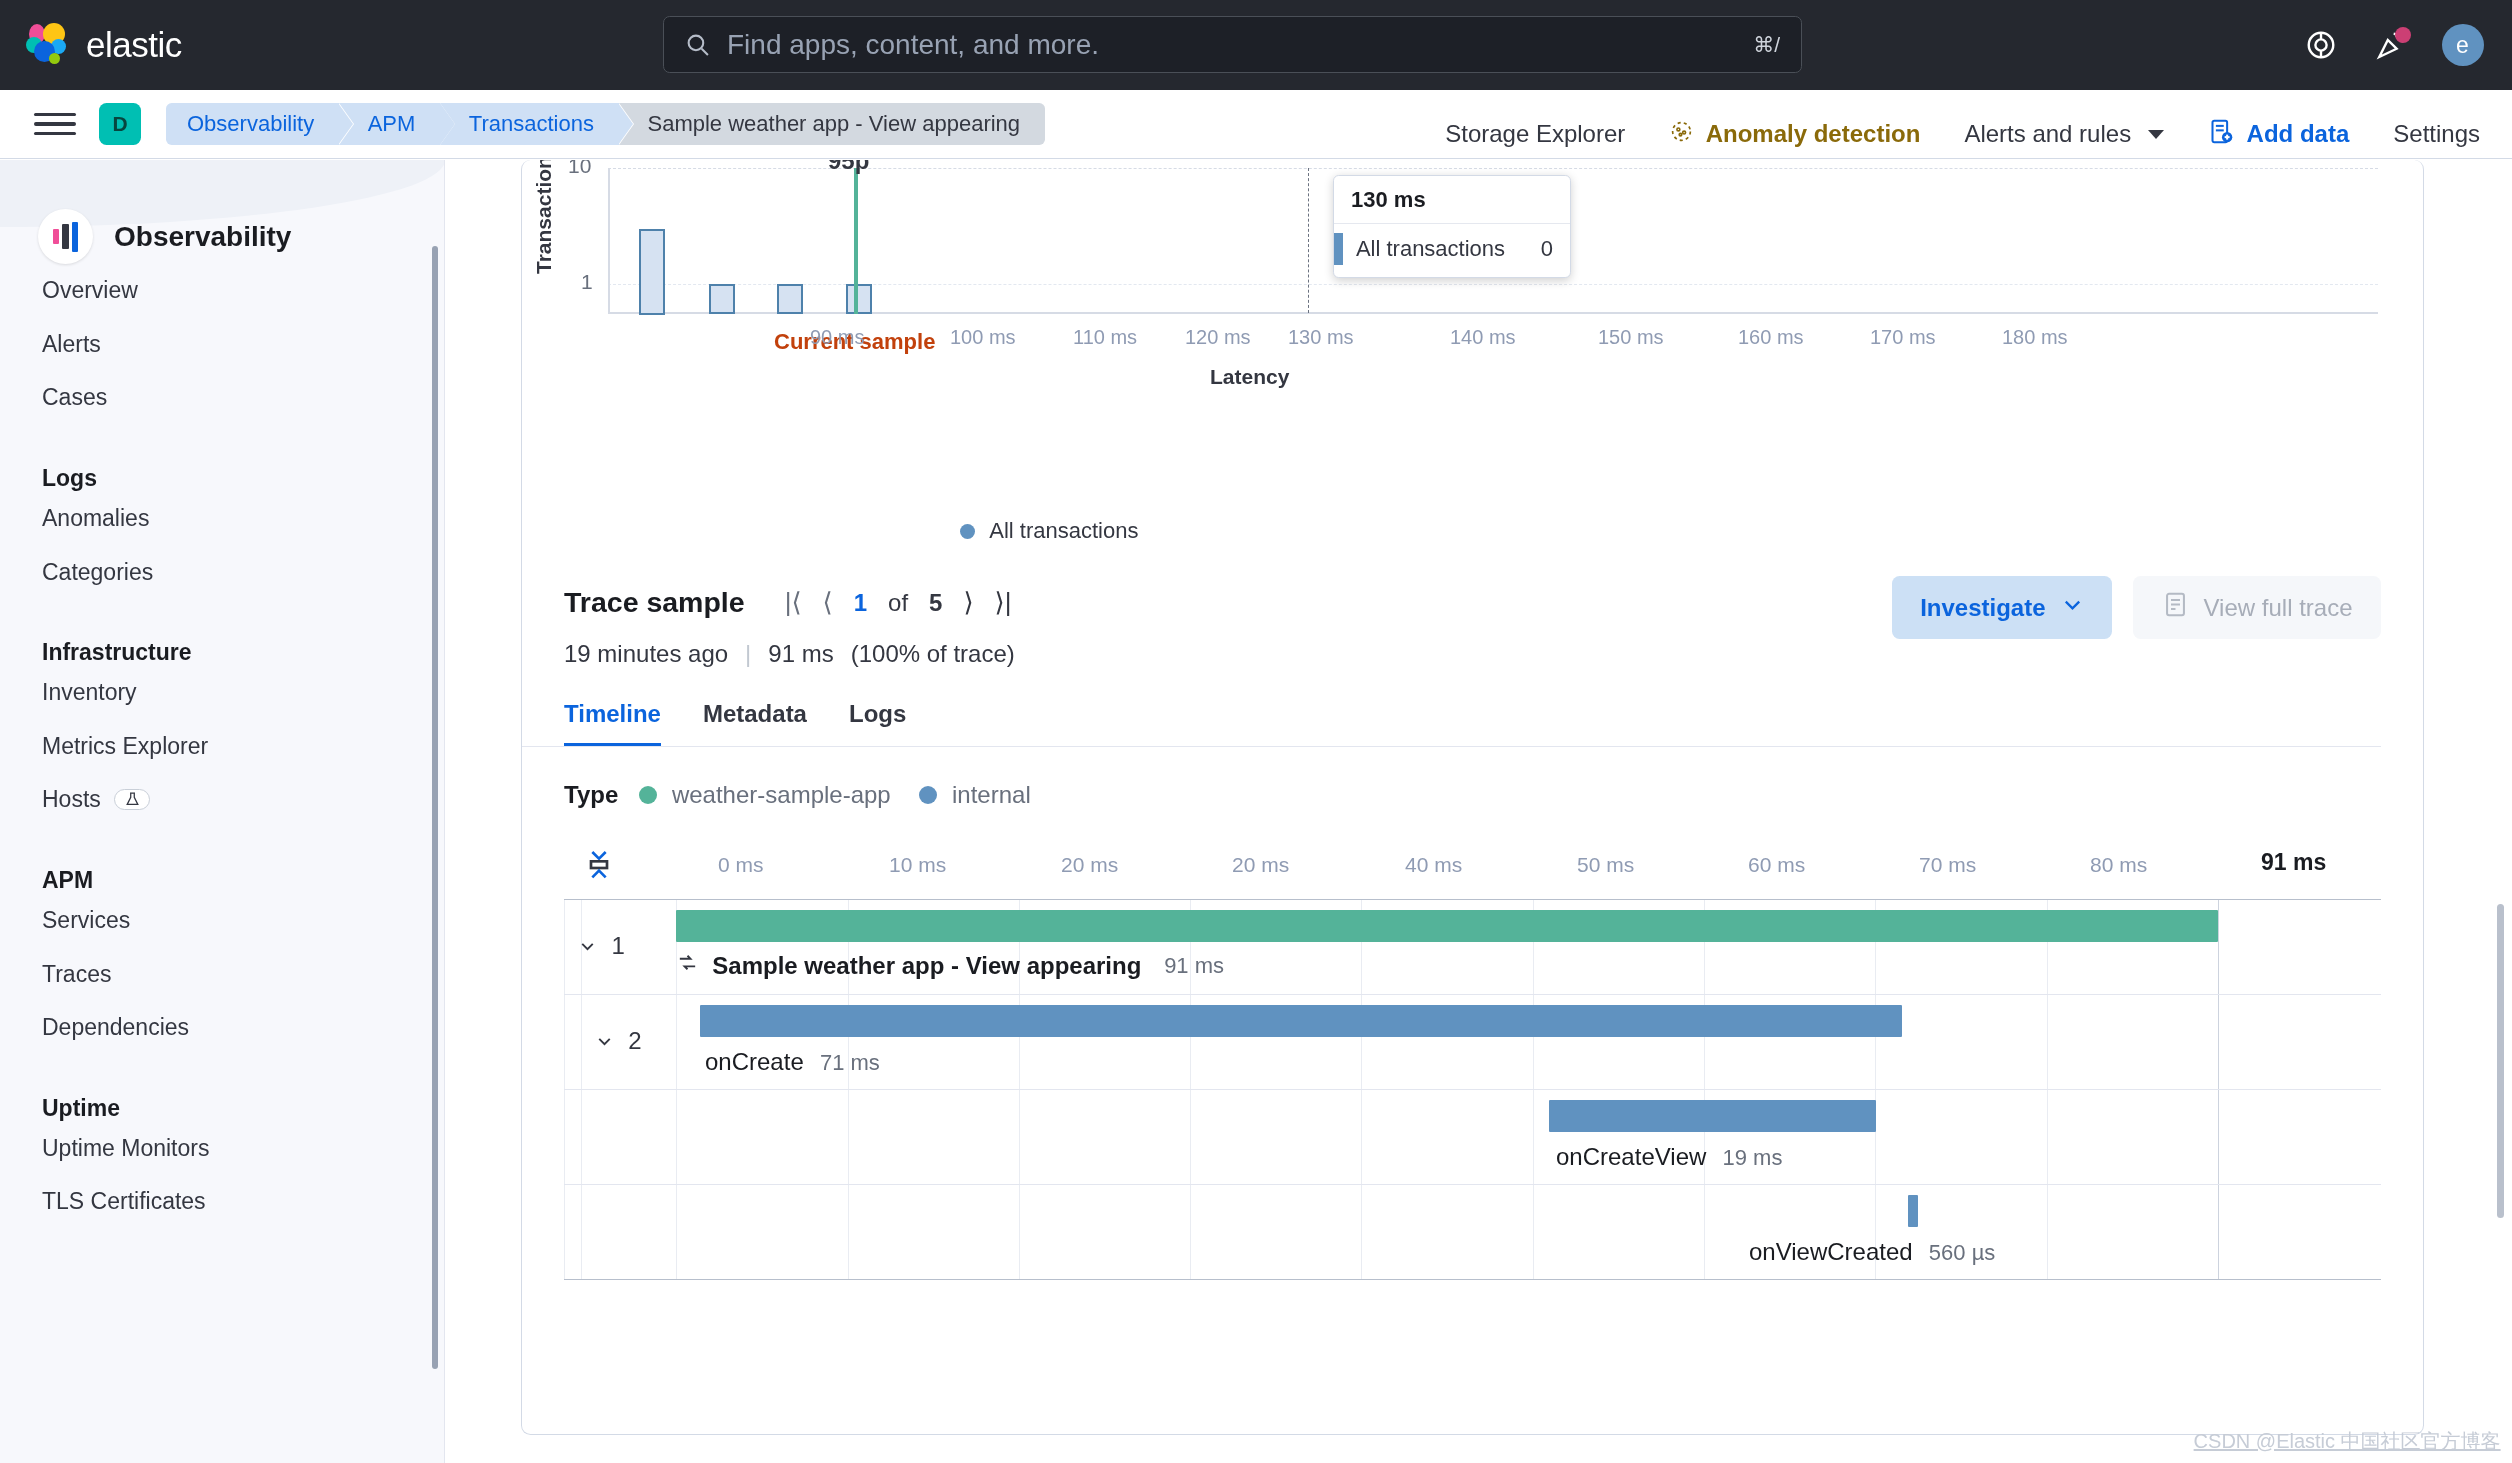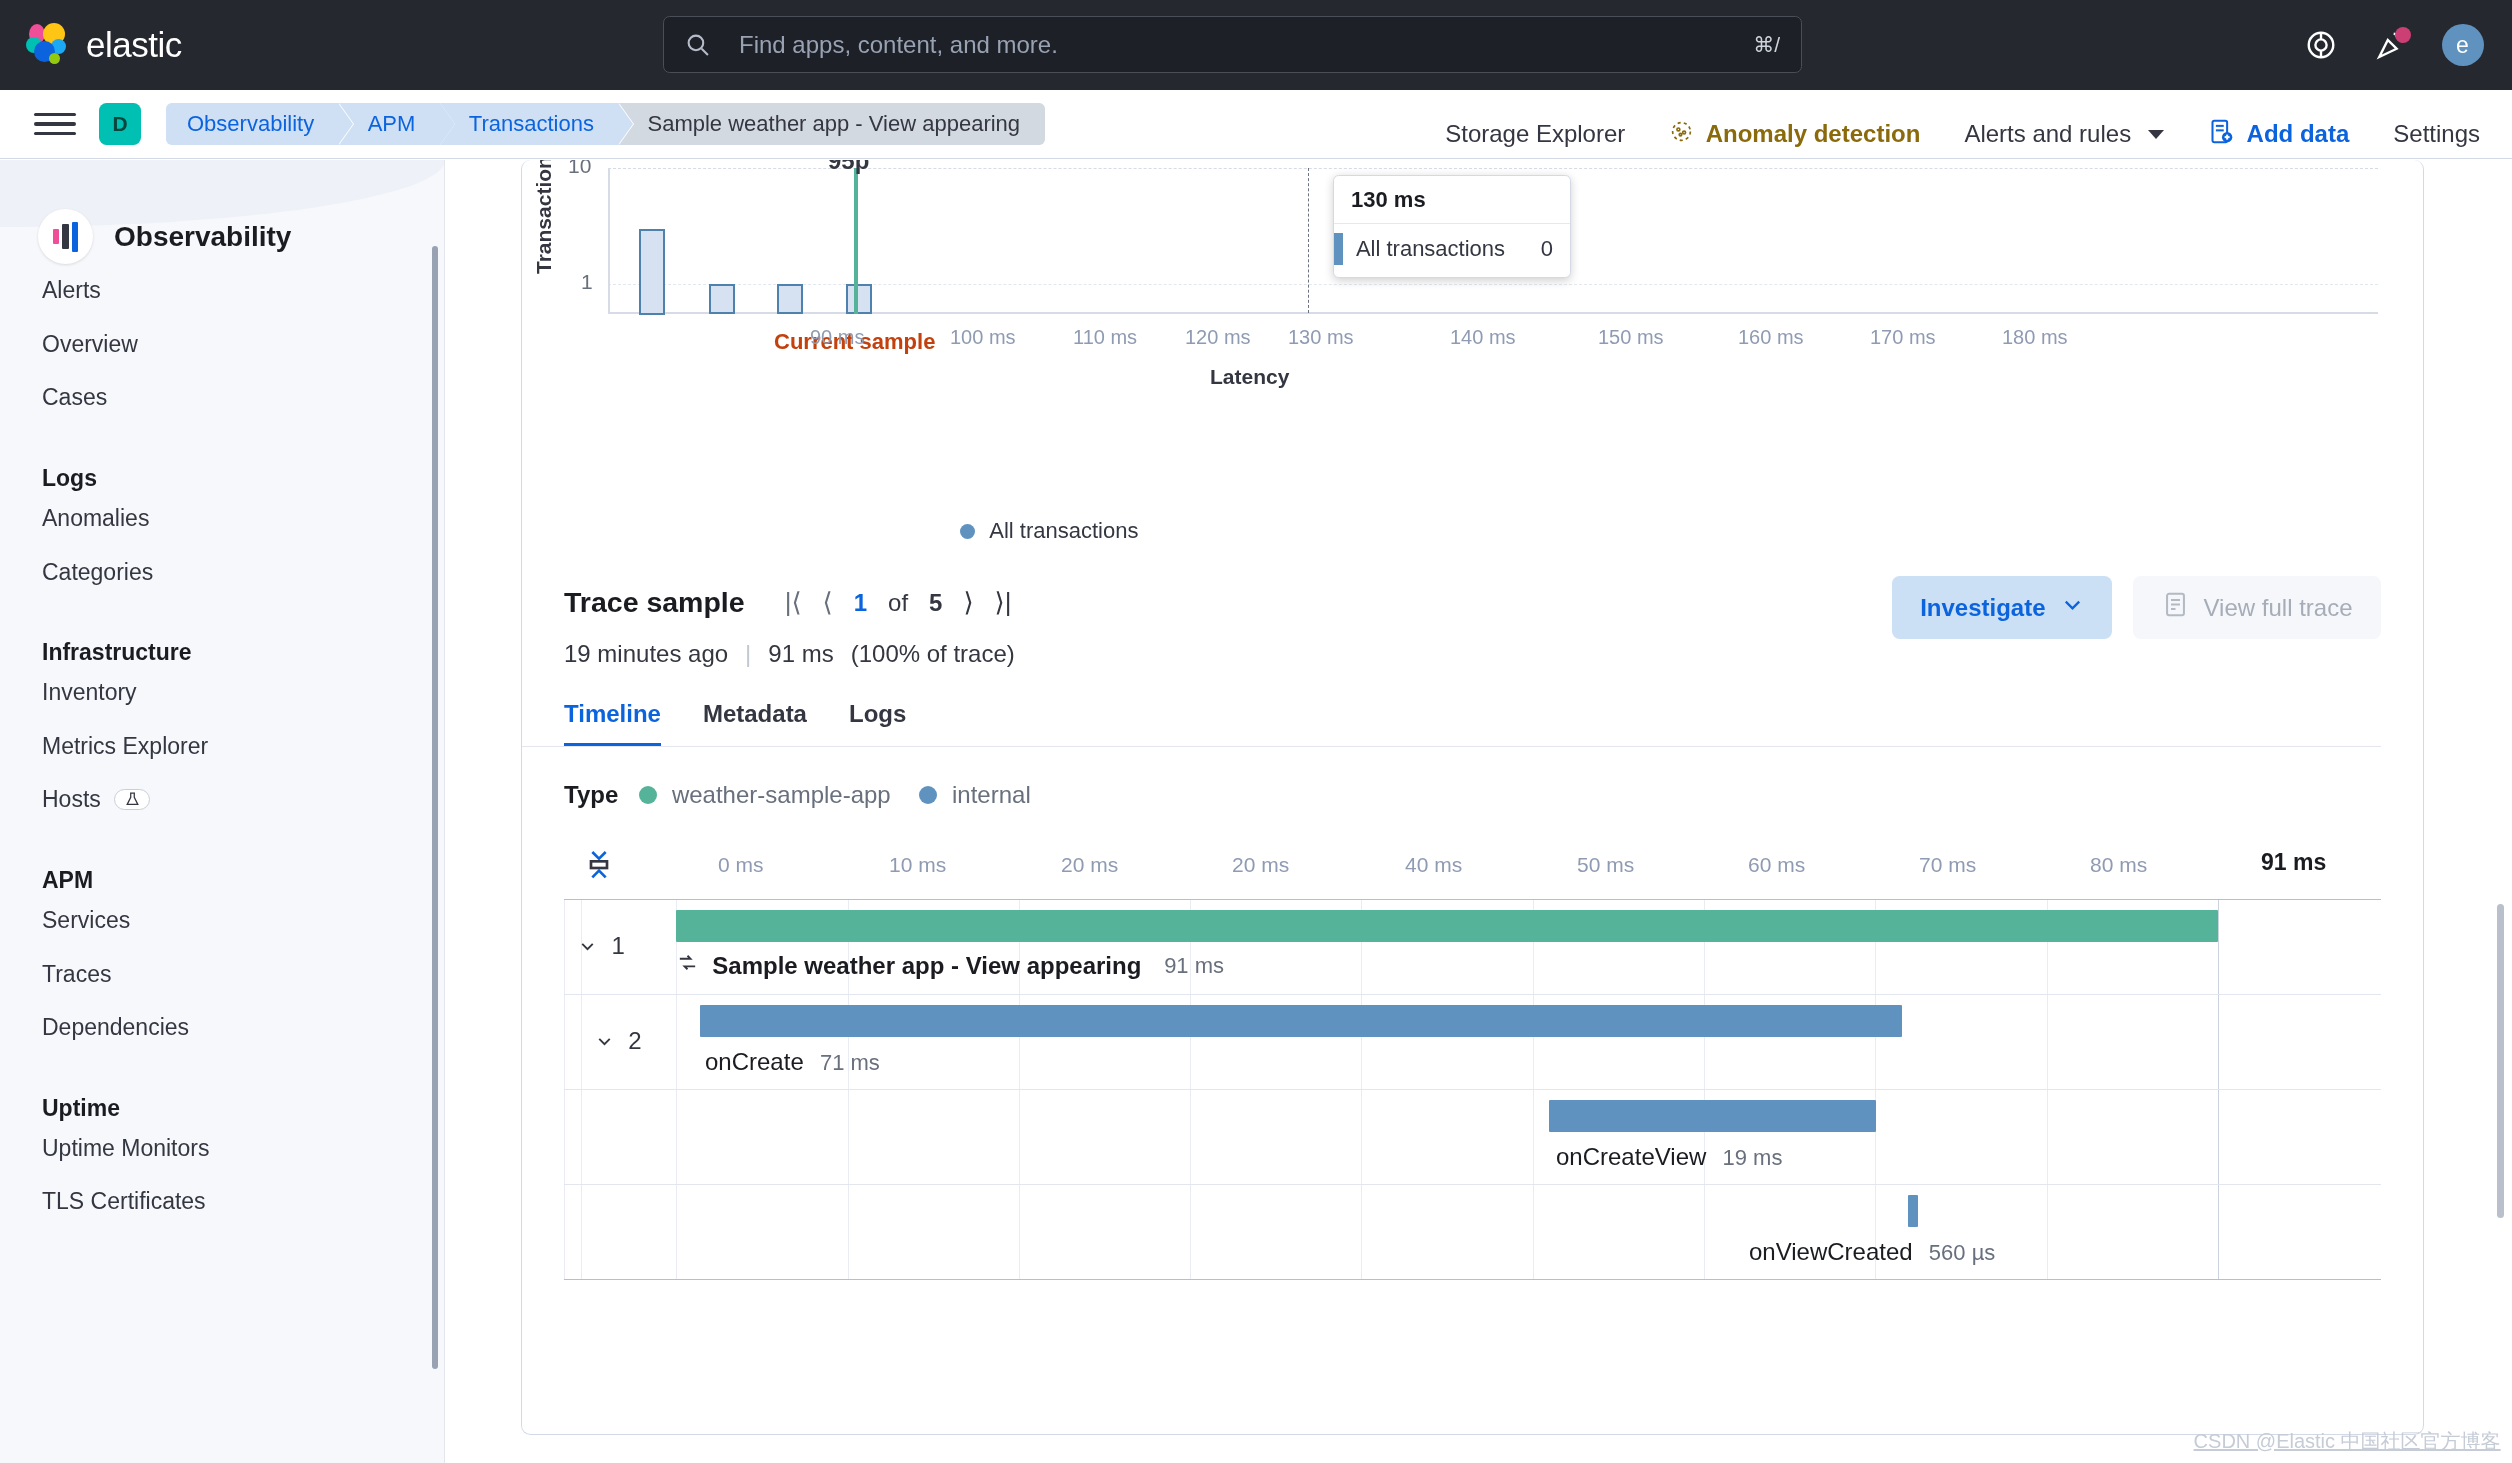--- a/index.html
+++ b/index.html
@@ -29,21 +29,21 @@
   .em5 { width:21px; height:21px; background:#0b64dd; left:8.6px; top:18px; border-radius:50%; }
   .em6 { width:11.4px; height:11.4px; background:#93c90e; left:24px; top:29.5px; }
   .elastic-word { color:#fff; font-size:35px; letter-spacing:-0.5px; }
 
   .global-search {
     position:absolute; left:663px; top:16px; width:1139px; height:57px;
     background:#1d2027; border:1px solid #4a4f57; border-radius:6.7px;
     display:flex; align-items:center; padding: 0 21px; gap:17px;
   }
   .gs-icon { width:25px; height:25px; flex:none; }
-  .gs-text { color:#98a2b3; font-size:24px; flex:1;margin-left:12px; }
+  .gs-text { color:#98a2b3; font-size:28px; flex:1; }
   .gs-kbd { color:#cfd4dc; font-size:21px; }
 
   .header-right { position:absolute; right:28.5px; top:0; height:90px; display:flex; align-items:center; gap:32px; }
   .hr-icon { width:38px; height:38px; position:relative; color:#fff; display:flex; align-items:center; justify-content:center;}
   .notif-dot { position:absolute; width:16px; height:16px; border-radius:50%; background:#bd271e; right:-1.9px; top:1px; background:#cc3f74;}
   .avatar {
     width:42px; height:42px; border-radius:50%; background:#6092c0; color:#fff;
     display:flex; align-items:center; justify-content:center; font-size:23px;
   }
 
@@ -295,22 +295,22 @@
   <div class="sb-head">
     <span class="sb-logo">
       <i style="background:#f04e98;height:15px;"></i>
       <i style="background:#343741;height:25px;"></i>
       <i style="background:#0b64dd;height:30px;"></i>
     </span>
     <span class="sb-title">Observability</span>
   </div>
 
   <div>
+    <div class="sb-item">Overview</div>
     <div class="sb-item">Alerts</div>
-    <div class="sb-item">Overview</div>
     <div class="sb-item">Cases</div>
   </div>
 
   <div class="sb-section">Logs</div>
   <div>
     <div class="sb-item">Anomalies</div>
     <div class="sb-item">Categories</div>
   </div>
 
   <div class="sb-section">Infrastructure</div>

